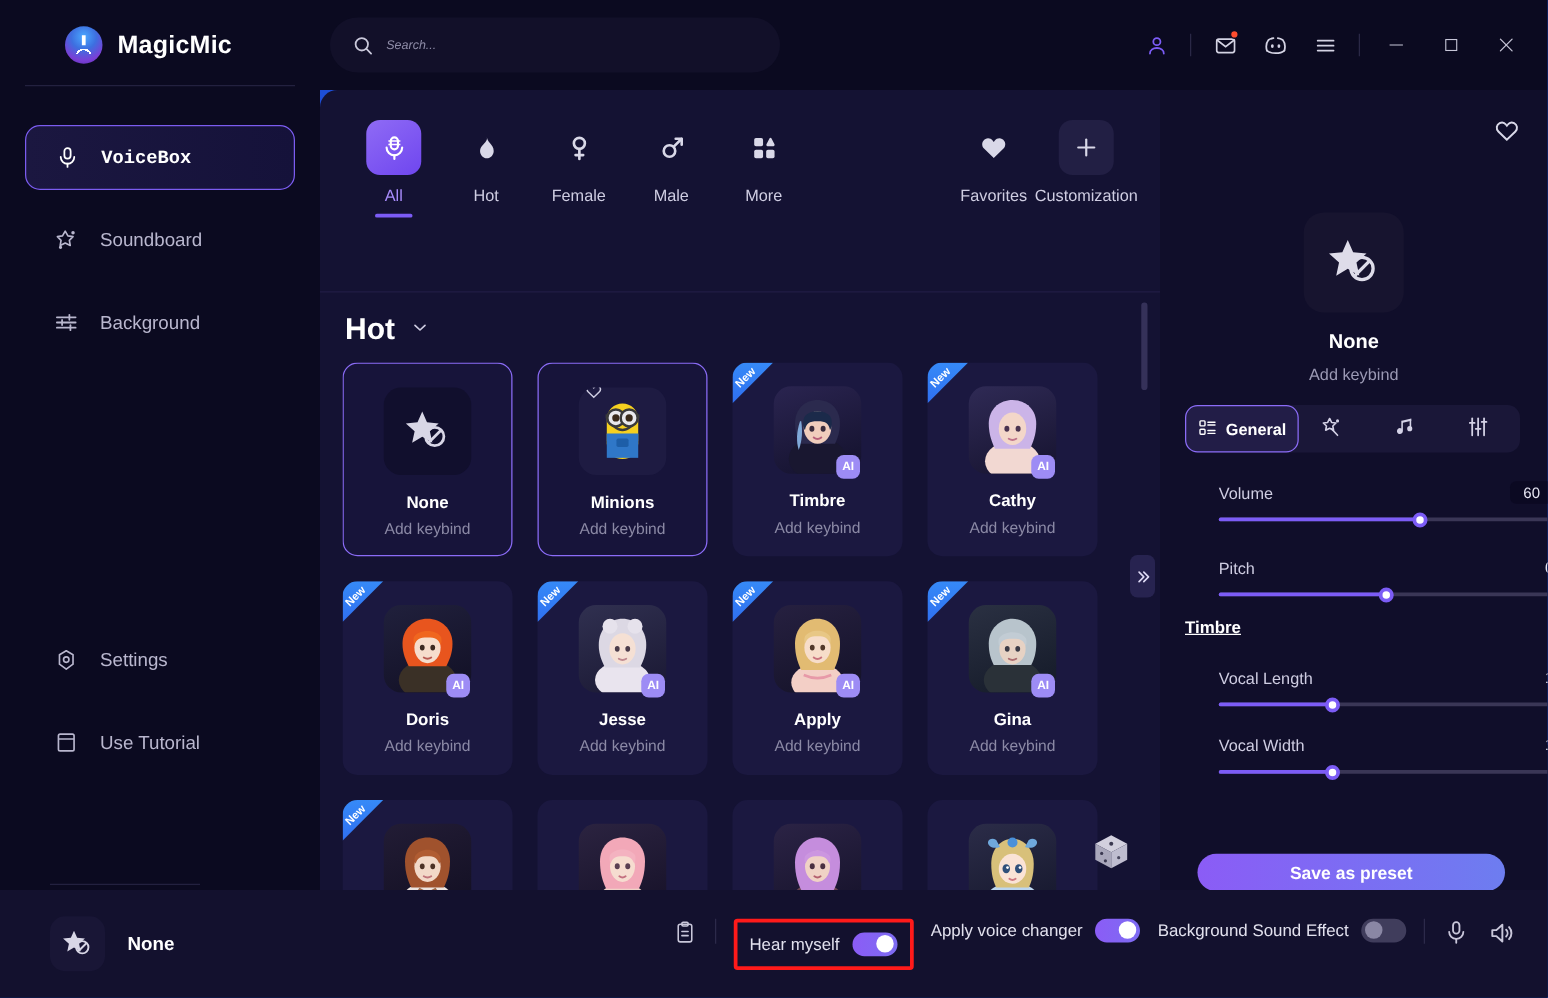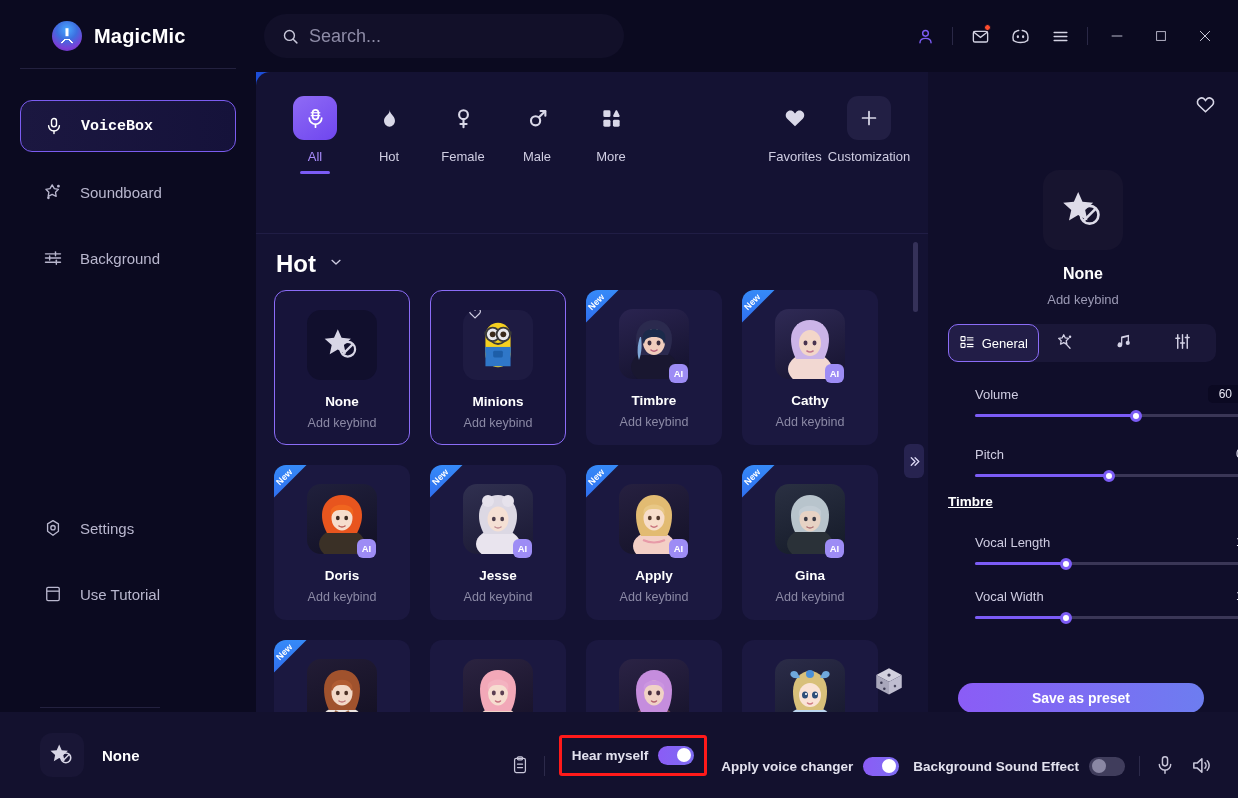--- a/index.html
+++ b/index.html
@@ -45,21 +45,21 @@
   .searchbox {
     margin-left: 8px;
     width: 360px; height: 44px; border-radius: 22px;
     background: #121029;
     display: flex; align-items: center; gap: 10px; padding: 0 18px;
   }
   .search-ico { width: 17px; height: 17px; flex: none; color: #c9c8da; }
   .search-input {
     border: 0; background: transparent; outline: none;
     font-family: "Liberation Sans", sans-serif;
-    font-size: 18px; color: #d7d6e6; width: 100%;
+    font-size: 10px; color: #d7d6e6; width: 100%; font-style: italic;
   }
   .search-input::placeholder { color: #8d8ba6; }
 
   .tb-right {
     margin-left: auto; display: flex; align-items: center;
     gap: 14px; padding-right: 18px; height: 100%;
   }
   .tb-ico {
     width: 26px; height: 26px; display: flex; align-items: center; justify-content: center;
     color: #d4d3e3; position: relative;
@@ -232,21 +232,21 @@
   .seg {
     position: absolute; top: 252px; left: 20px; width: 268px; height: 38px;
     background: #1a1738; border-radius: 10px; display: flex; align-items: center;
   }
   .seg-item {
     flex: 1; height: 38px; display: flex; align-items: center; justify-content: center;
     gap: 7px; color: #d4d2e6; font-size: 13px;
   }
   .seg-item.active {
     border: 1px solid #8b6cf7; border-radius: 10px; background: #221d47;
-    color: #fff; font-weight: normal; flex: 1.5;
+    color: #fff; font-weight: bold; flex: 1.5;
   }
 
   .slider-row { position: absolute; left: 20px; width: 268px; margin-left: 27px; }
   .sl-head { display: flex; justify-content: space-between; align-items: center; height: 20px; }
   .sl-label { font-size: 13px; color: #cfcde2; }
   .sl-val { font-size: 12.5px; color: #e9e8f5; }
   .sl-val.box {
     background: #0b0922; border-radius: 5px; padding: 2px 11px; font-size: 12px;
   }
   .track {
@@ -285,21 +285,21 @@
   }
   .bb-voice {
     margin-left: 40px; display: flex; align-items: center; gap: 18px;
   }
   .bb-av {
     width: 44px; height: 44px; border-radius: 12px; background: #191636;
     display: flex; align-items: center; justify-content: center;
   }
   .bb-name { font-size: 15px; font-weight: bold; color: #fff; }
   .bb-right {
-    margin-left: auto; display: flex; align-items: flex-end; gap: 14px; padding-right: 24px; font-weight: bold;
+    margin-left: auto; display: flex; align-items: flex-start; gap: 14px; padding-right: 24px;
   }
   .clip-ico { color: #c9c7da; width: 20px; height: 22px; }
   .bb-sep { width: 1px; height: 20px; background: #2c2a4a; }
   .tgl-label { font-size: 13.5px; color: #e2e1ee; }
   .tgl {
     width: 36px; height: 19px; border-radius: 10px; position: relative; flex: none;
   }
   .tgl.on { background: linear-gradient(90deg,#8b5cf6,#7d6cf2); }
   .tgl.off { background: #403d5c; }
   .tgl .hnd {

